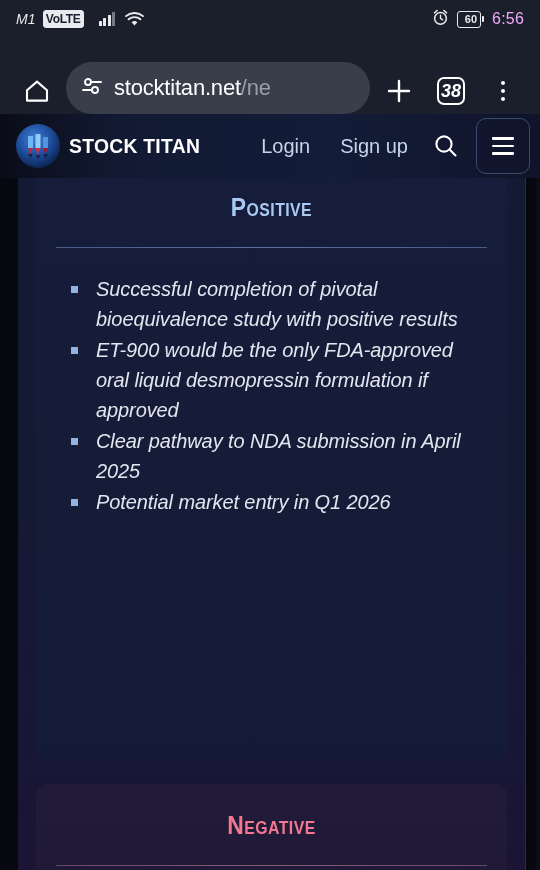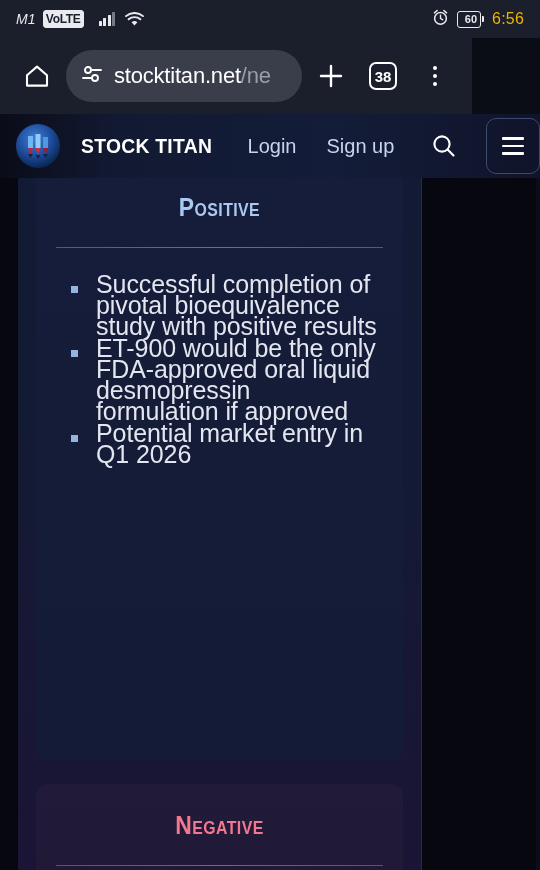--- a/index.html
+++ b/index.html
@@ -37,27 +37,27 @@
   .battery {
     display: flex; align-items: center;
   }
   .batt-body {
     border: 1.6px solid #e8eaf0; border-radius: 3px;
     font-size: 11px; font-weight: 600; line-height: 1;
     padding: 2px 3px; color: #e8eaf0;
     min-width: 24px; text-align: right;
   }
   .batt-tip { width: 2px; height: 6px; background: #e8eaf0; border-radius: 0 1px 1px 0; margin-left: 1px; }
-  .clock { font-size: 16px; color: #eab308; letter-spacing: .2px; text-align: center; }
+  .clock { font-size: 16px; color: #f0abfc; letter-spacing: .2px; text-align: center; }
 
   
   .browserbar {
-    height: 76px; width: 472px;
+    height: 76px; width: 540px;
     background: #1b1e2b;
-    display: flex; align-items: center;
+    display: flex; align-items: flex-end;
     padding: 0 14px; gap: 6px;
   }
   .home-btn { width: 46px; height: 46px; display: flex; align-items: center; justify-content: center; flex: none; }
   .urlpill {
     flex: 1; height: 52px;
     background: #3a3d4a;
     border-radius: 26px;
     display: flex; align-items: center;
     padding: 0 14px; gap: 10px;
     min-width: 0;
@@ -69,70 +69,70 @@
   }
   .url-text .dim { color: #9a9dab; }
   .plus-btn, .tabs-btn, .menu-btn {
     width: 46px; height: 46px; flex: none;
     display: flex; align-items: center; justify-content: center;
   }
   .tabcount {
     width: 28px; height: 28px;
     border: 2.4px solid #ffffff; border-radius: 7px;
     display: flex; align-items: center; justify-content: center;
-    font-size: 15px; font-weight: 600; color: #ffffff;
+    font-size: 18px; font-weight: 600; color: #ffffff; font-style: italic;
   }
   .dots { display: flex; flex-direction: column; gap: 3.5px; }
   .dots i { width: 4.5px; height: 4.5px; border-radius: 50%; background: #ffffff; display: block; }
 
   
   .siteheader {
     position: relative;
     height: 64px; width: 540px;
     background: linear-gradient(90deg, #0a0c18 0%, #121a33 22%, #131c38 62%, #10142a 100%);
     display: flex; align-items: center;
-    padding: 0 10px 0 16px; gap: 12px;
+    padding: 0 10px 0 16px; gap: 0;
     z-index: 5;
   }
   .logo-badge {
     width: 44px; height: 44px; border-radius: 50%; flex: none;
     background: radial-gradient(circle at 42% 34%, #3f7fd4 0%, #1f4f9e 42%, #0d2a5c 72%, #071734 100%);
     display: flex; align-items: center; justify-content: center;
     overflow: hidden;
   }
   .brand {
     font-size: 21px; font-weight: bold; color: #ffffff;
     letter-spacing: .3px; margin-left: 9px;
     font-family: "Liberation Sans Narrow", "Liberation Sans", sans-serif;
     transform: scaleX(.92); transform-origin: left center;
     white-space: nowrap;
   }
   .hdr-spacer { flex: 1; }
   .hdr-link {
-    font-size: 20px; color: #c8d4ea; margin-right: 18px; white-space: nowrap;
+    font-size: 20px; color: #c8d4ea; margin-right: 18px; white-space: nowrap; margin-left: 12px;
   }
   .search-btn { width: 40px; height: 40px; display: flex; align-items: center; justify-content: center; flex: none; }
   .hamburger-box {
     width: 54px; height: 56px; flex: none;
     border: 1px solid #3c4a6e; border-radius: 10px;
     display: flex; flex-direction: column; align-items: center; justify-content: center; gap: 5px;
     margin-left: 10px;
   }
   .hamburger-box i { width: 22px; height: 2.4px; background: #ffffff; display: block; border-radius: 1px; }
 
   
   .page {
     position: relative;
     width: 540px; height: 692px;
     background: #07080f;
     overflow: hidden;
   }
   .content-col {
     position: absolute;
-    left: 18px; top: 0; width: 404px; height: 692px;
+    left: 18px; top: 0; width: 508px; height: 692px;
     background: linear-gradient(180deg, #131a33 0%, #141a34 44%, #1b1436 100%);
     border-right: 1px solid #2b2a4e;
   }
   .card {
     position: absolute;
     left: 18px; right: 18px;
     border-radius: 12px;
     overflow: hidden;
   }
   .card-positive {
@@ -157,26 +157,27 @@
   .divider { height: 1px; margin: 24px 20px 0 20px; }
   .div-positive { background: linear-gradient(90deg, #4a5c85 0%, #5d6f9a 50%, #4a5c85 100%); }
   .div-negative { background: linear-gradient(90deg, #6d4a63 0%, #8a5c78 50%, #6d4a63 100%); }
 
   ul.bullets {
     list-style: none;
     margin: 26px 26px 0 34px;
   }
   ul.bullets li {
     position: relative;
-    font-size: 25px;
-    line-height: 21px;
+    font-size: 20px;
+    line-height: 30px;
     color: #e3e6ef;
     padding-left: 26px;
     margin-bottom: 1px;
     letter-spacing: -.1px;
+    font-style: italic;
   }
   ul.bullets li::before {
     content: "";
     position: absolute;
     left: 1px; top: 12px;
     width: 7px; height: 7px;
   }
   .bullets-positive li::before { background: #93b4e0; }
 
   
@@ -292,20 +293,21 @@
 
 <div class="page">
   <div class="content-col">
 
     <div class="card card-positive">
       <div class="card-title title-positive">Positive</div>
       <div class="divider div-positive"></div>
       <ul class="bullets bullets-positive">
         <li>Successful completion of pivotal bioequivalence study with positive results</li>
         <li>ET-900 would be the only FDA-approved oral liquid desmopressin formulation if approved</li>
+        <li>Clear pathway to NDA submission in April 2025</li>
         <li>Potential market entry in Q1 2026</li>
       </ul>
     </div>
 
     <div class="card card-negative">
       <div class="card-title title-negative">Negative</div>
       <div class="divider div-negative"></div>
 
     </div>
 

